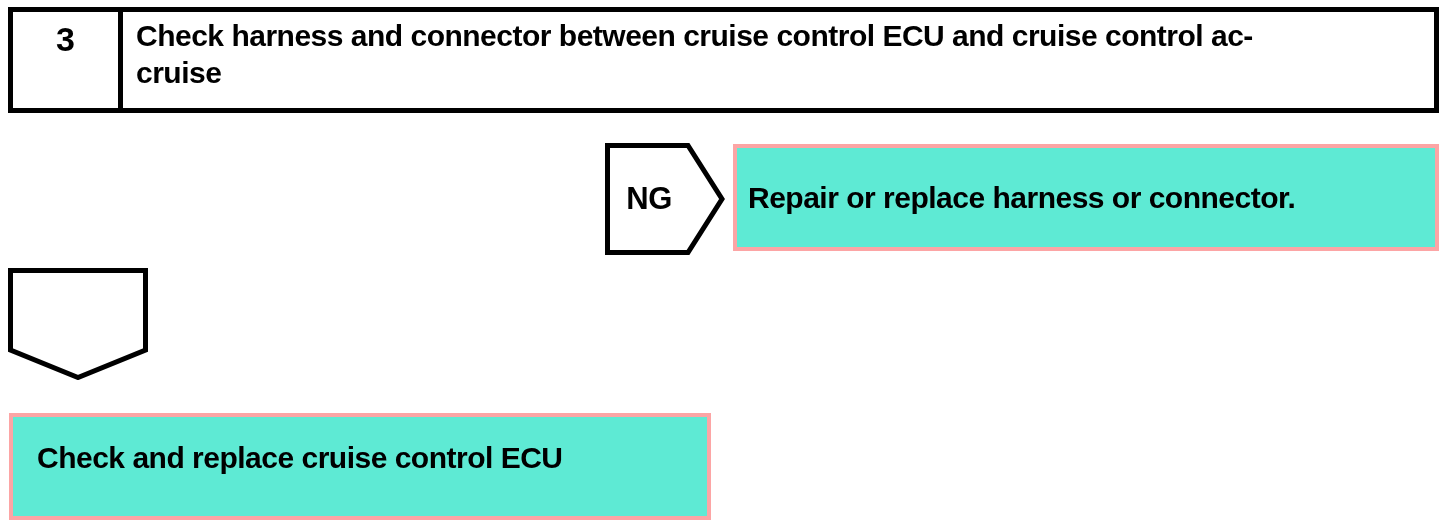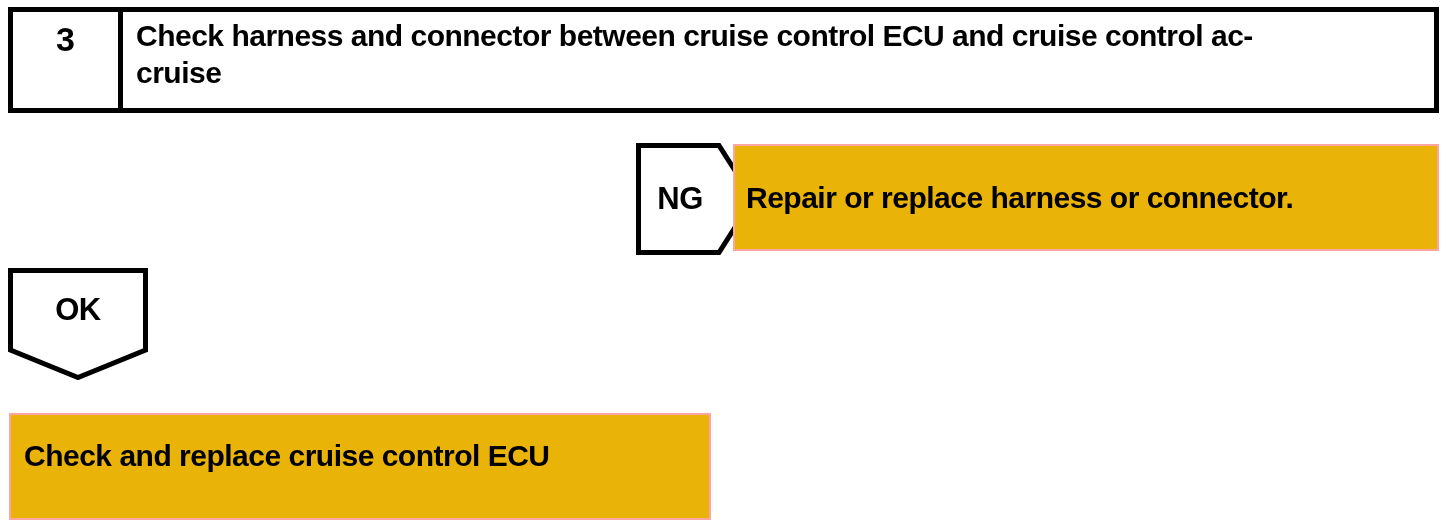--- a/index.html
+++ b/index.html
@@ -60,50 +60,50 @@
     stroke-linejoin: miter;
   }
   .tag-label {
     position: absolute;
     font-size: 31px;
     display: flex;
     align-items: center;
     justify-content: center;
     letter-spacing: -0.5px;
   }
-  .ng-tag { left: 605px; top: 143px; width: 120px; height: 112px; margin-left: 31px; }
+  .ng-tag { left: 605px; top: 143px; width: 120px; height: 112px; }
   .ng-label { left: 0; top: 0; width: 88px; height: 112px; }
   .ok-tag { left: 8px; top: 268px; width: 140px; height: 112px; }
   .ok-label { left: 0; top: 0; width: 140px; height: 84px; }
 
   
   .action-box {
     position: absolute;
-    border: 2px solid #fca5a5;
+    border: 4px solid #fca5a5;
     box-sizing: border-box;
-    background: #eab308;
+    background: #5eead4;
     font-size: 30px;
     letter-spacing: -0.5px;
     white-space: nowrap;
   }
   .ng-action-box {
     left: 733px;
     top: 144px;
     width: 706px;
     height: 107px;
     display: flex;
     align-items: center;
     padding-left: 11px;
   }
   .ok-action-box {
     left: 9px;
     top: 413px;
     width: 702px;
     height: 107px;
-    padding: 24px 0 0 13px;
+    padding: 24px 0 0 24px;
   }
 </style>
 </head>
 <body>
 
 <div class="canvas">
 
   <div class="step-box">
     <div class="step-num">3</div>
     <div class="step-title">
@@ -120,20 +120,19 @@
   </div>
 
   <div class="action-box ng-action-box">
     <span>Repair or replace harness or connector.</span>
   </div>
 
   <div class="tag ok-tag">
     <svg width="140" height="112" viewBox="0 0 140 112">
       <polygon points="2.5,2.5 137.5,2.5 137.5,82 70,109.5 2.5,82"></polygon>
     </svg>
-    <span class="tag-label ok-label">OK</span>
   </div>
 
   <div class="action-box ok-action-box">
     <span>Check and replace cruise control ECU</span>
   </div>
 
 </div>
 
 </body></html>

